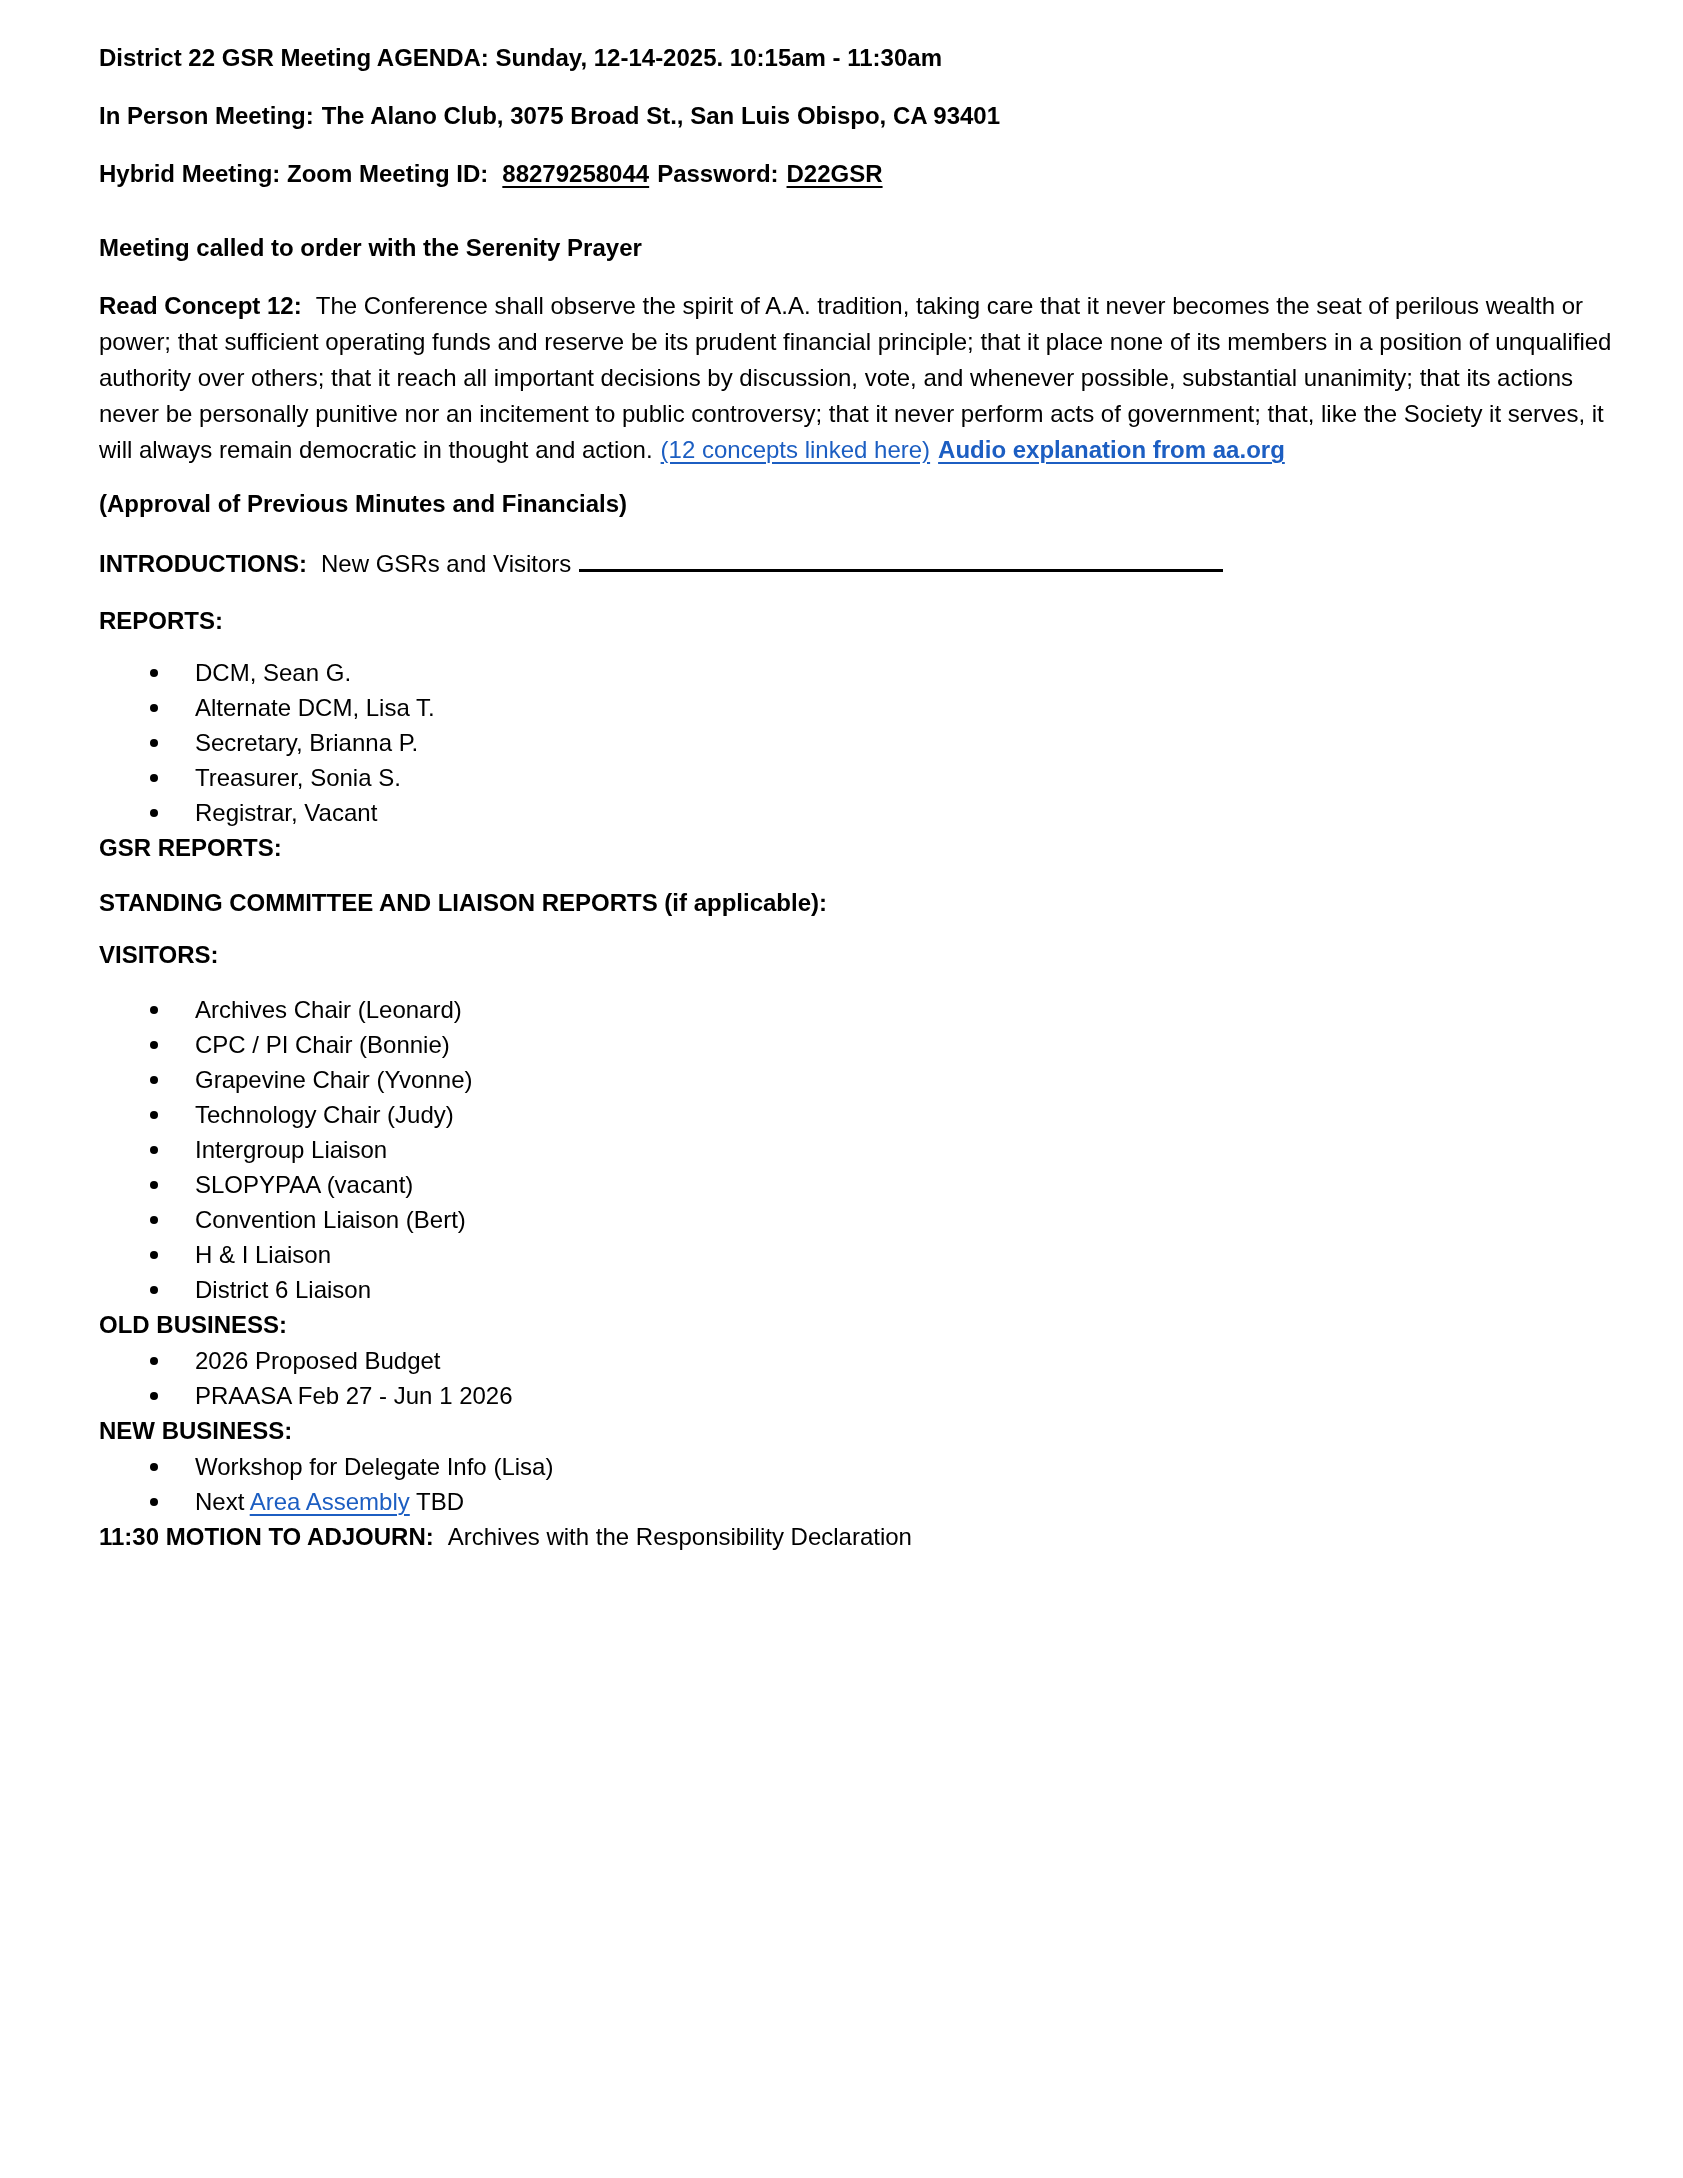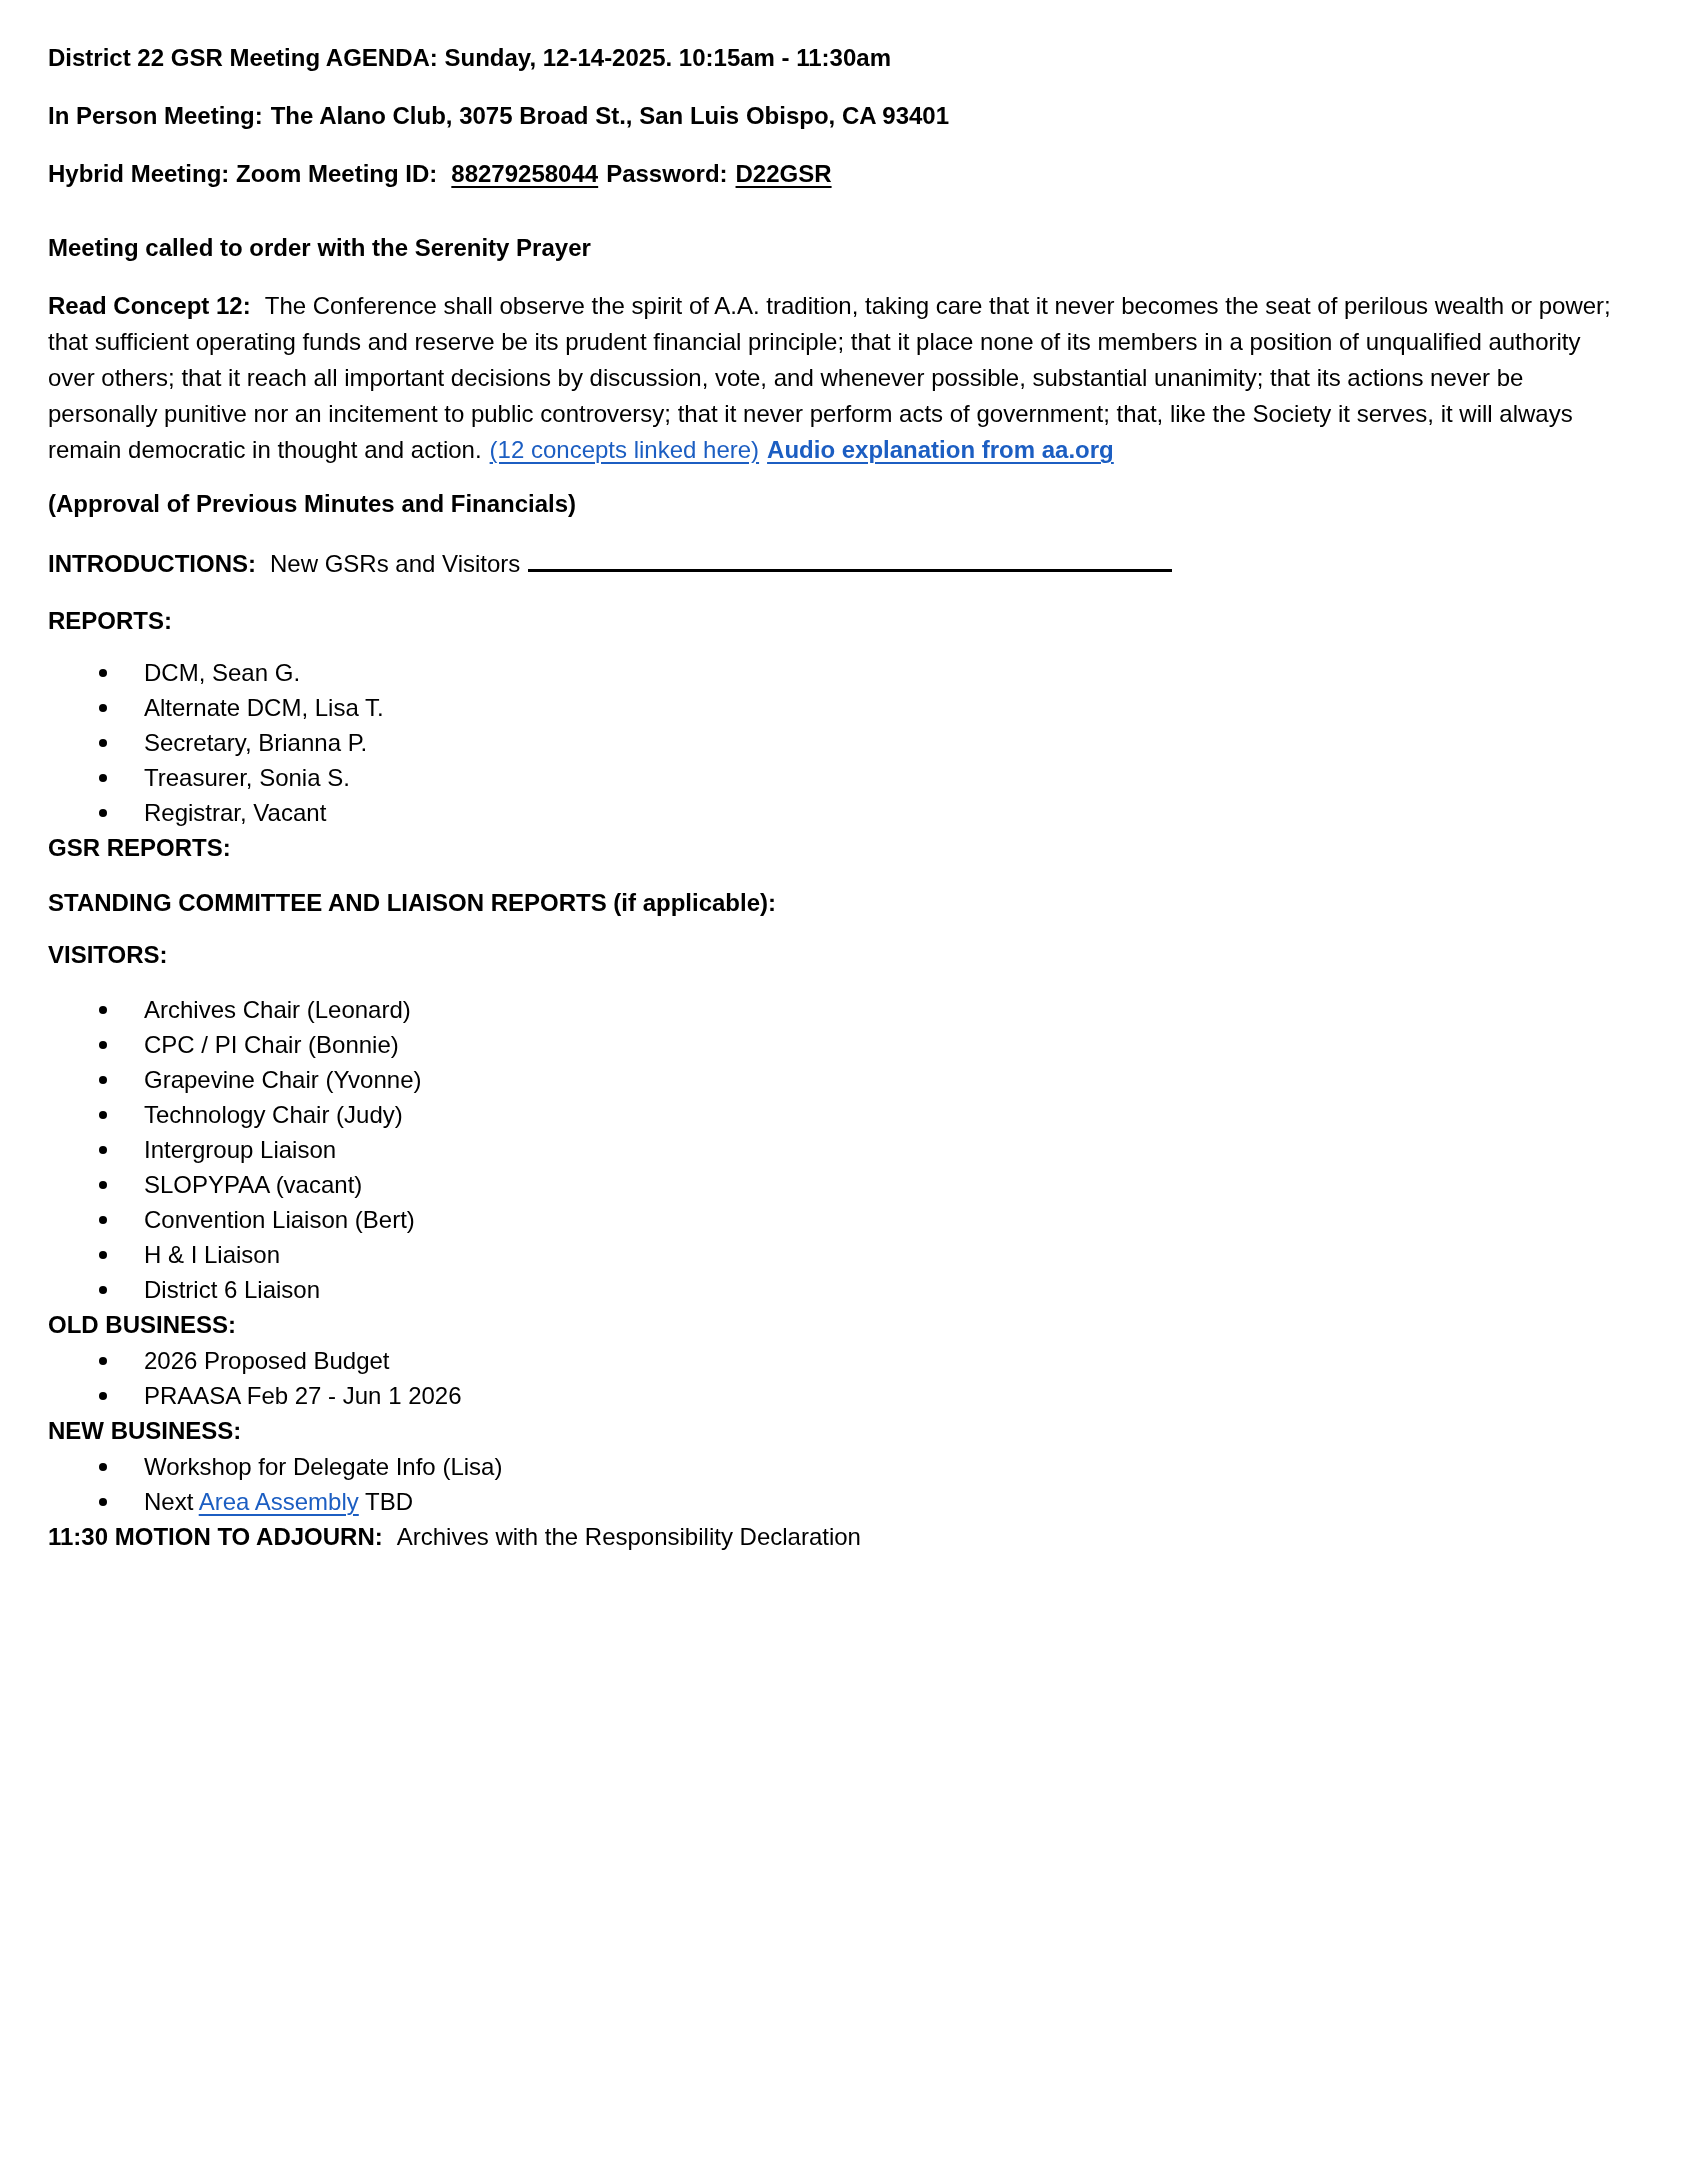--- a/index.html
+++ b/index.html
@@ -9,21 +9,21 @@
     min-height: 2178px;
     background: #ffffff;
     color: #000000;
     font-family: "Liberation Sans", "DejaVu Sans", sans-serif;
     font-size: 24px;
     line-height: 36px;
   }
   .page {
     width: 1683px;
     min-height: 2178px;
-    padding: 40px 69px 0 48px;
+    padding: 40px 69px 0 99px;
     border-radius: 18px;
   }
   p { margin: 0; }
   .bold { font-weight: 700; }
   .mb22 { margin-bottom: 22px; }
   .mb38 { margin-bottom: 38px; }
   .mb18 { margin-bottom: 18px; }
   .mb24 { margin-bottom: 24px; }
   .mb21 { margin-bottom: 21px; }
   .mb16 { margin-bottom: 16px; }

